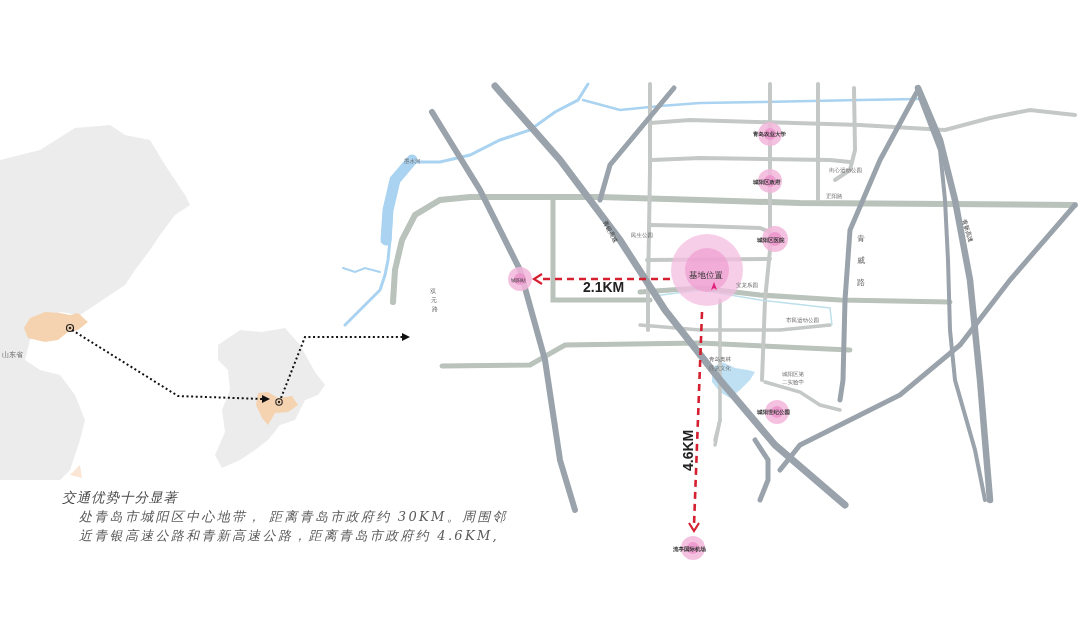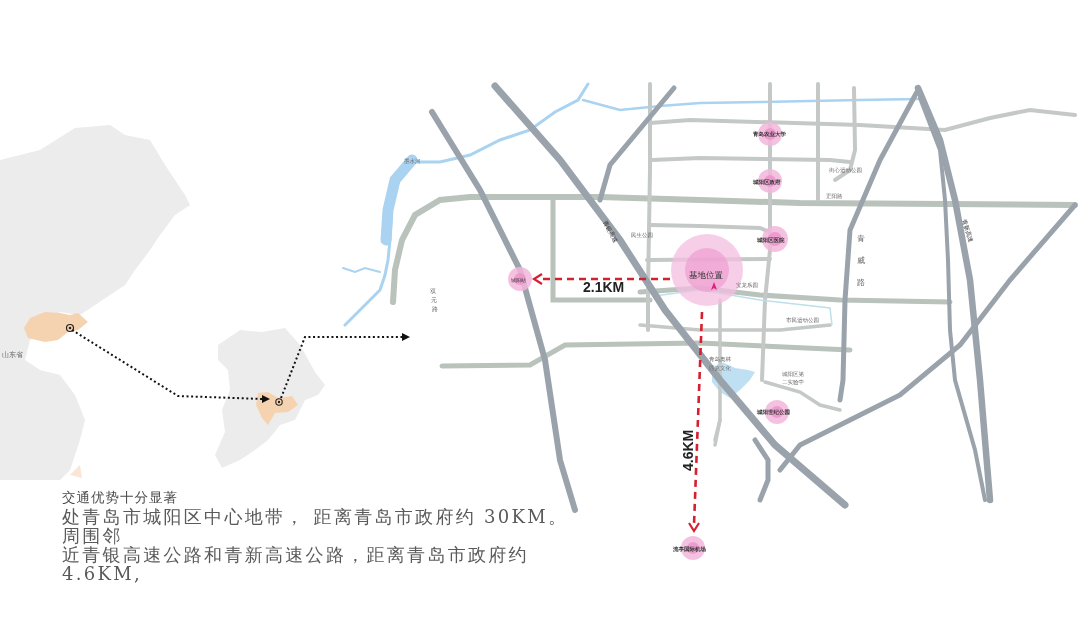--- a/index.html
+++ b/index.html
@@ -1,20 +1,20 @@
 <!DOCTYPE html>
 <html><head>
 <meta charset="utf-8">
 <style>
   html, body { margin:0; padding:0; background:#ffffff; }
   body { width:1080px; height:634px; position:relative; overflow:hidden; font-family:"DejaVu Sans", sans-serif; }
   #map { position:absolute; left:0; top:0; width:1080px; height:634px; }
-  .desc { position:absolute; left:62px; top:488px; width:520px; font-family:"DejaVu Serif", serif; color:#555; }
+  .desc { position:absolute; left:62px; top:488px; width:520px; font-family:"DejaVu Serif", serif; color:#555;font-style:italic; }
   .desc .title { font-size:13.5px; letter-spacing:1px; line-height:19px; color:#4a4a4a; }
-  .desc .body { font-size:18px; letter-spacing:2.3px; line-height:19px; color:#5a5a5a; }
+  .desc .body { font-size:13px; letter-spacing:2.3px; line-height:19px; color:#5a5a5a;margin-left:17px; }
   .lbl { font-family:"DejaVu Sans", sans-serif; fill:#333; }
   .lbl-g { font-family:"DejaVu Sans", sans-serif; fill:#666; }
   .dist { font-family:"Liberation Sans", sans-serif; font-weight:bold; fill:#222; }
 </style>
 </head>
 <body>
 
 <svg id="map" viewBox="0 0 1080 634" xmlns="http://www.w3.org/2000/svg">
 
   <g>

